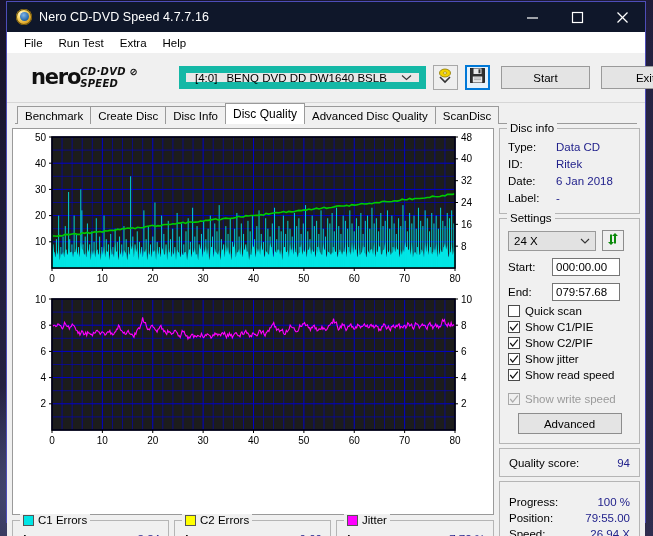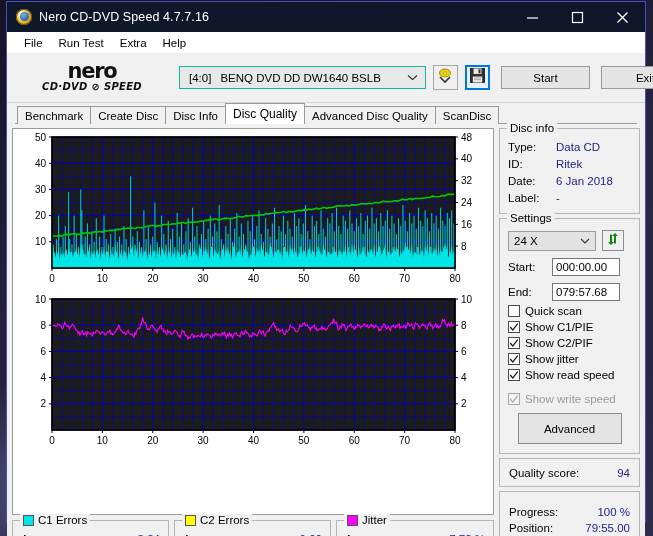--- a/index.html
+++ b/index.html
@@ -80,41 +80,41 @@
   
   .toolstrip {
     height: 49px;
     background: #f0f0f0;
     display: flex; align-items: center;
     flex: none;
     border-bottom: 1px solid #d6d6d6;
   }
   .nero-logo {
     width: 122px; margin-left: 24px;
-    display: flex; flex-direction: column;
+    display: flex; flex-direction: row;
     align-items: center; justify-content: center;
     flex: none;
     user-select: none;
   }
   .nero-logo .l1 {
     font-family: "DejaVu Sans", sans-serif;
     font-weight: bold; font-size: 21px; line-height: 19px;
     letter-spacing: -1.2px; color: #111;
   }
   .nero-logo .l2 {
     font-family: "DejaVu Sans", sans-serif;
     font-weight: bold; font-style: italic;
     font-size: 10px; line-height: 12px;
     letter-spacing: 0.3px; color: #111;
   }
   .drive-select {
     margin-left: 26px;
     width: 247px; height: 23px;
     background: #e8e8e8;
-    border: 1px solid #14b8a6;
+    border: 7px solid #14b8a6;
     display: flex; align-items: center;
     font-size: 11.5px; color: #000;
     box-sizing: border-box;
     position: relative;
     flex: none;
   }
   .drive-select .dsx { padding-left: 9px; white-space: nowrap; }
   .drive-select .dsname { padding-left: 9px; white-space: nowrap; }
   .drive-select .chev {
     position: absolute; right: 7px; top: 0; bottom: 0;
@@ -243,21 +243,21 @@
   .chk {
     width: 12px; height: 12px; background: #fff;
     border: 1px solid #4a4a4a; box-sizing: border-box;
     display: flex; align-items: center; justify-content: center;
     flex: none;
   }
   .chk.dis { border-color: #a8a8a8; background: #f0f0f0; }
   .chk-row.dis { color: #9a9a9a; margin-top: 12px; }
   .adv-btn {
     margin: 8px auto 2px auto;
-    width: 104px; height: 31px;
+    width: 104px; height: 21px;
     background: #e4e4e4; border: 1px solid #8d8d8d;
     box-sizing: border-box;
     font-size: 11.5px; color: #000;
     display: flex; align-items: center; justify-content: center;
   }
   .score-box {
     border: 1px solid #b5b5b5;
     height: 27px; display: flex; align-items: center;
     padding: 0 9px; font-size: 11.5px;
     background: #f0f0f0;

